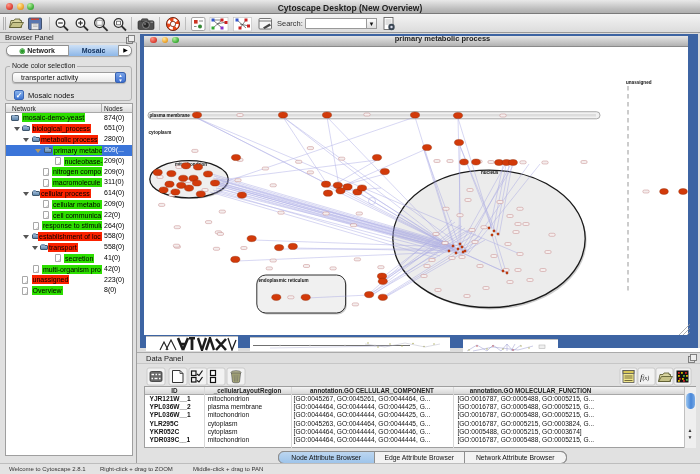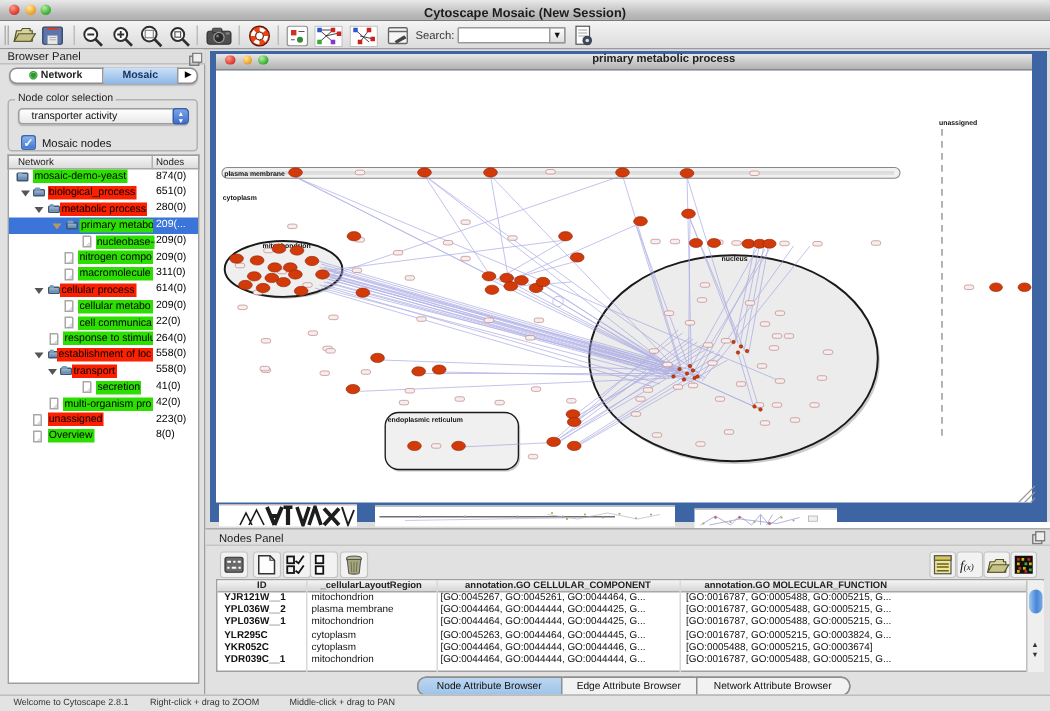--- a/index.html
+++ b/index.html
@@ -63,21 +63,21 @@
 .btab{position:absolute;top:0;height:13px;font-size:6.8px;line-height:12px;text-align:center;color:#111}
 
 #statusbar{left:0;top:463px;width:700px;height:11px;background:#e3e3e3;border-top:1px solid #bdbdbd}
 .stxt{position:absolute;top:465.5px;font-size:6px;color:#333}
 .cabs{position:absolute}
 </style></head><body>
 <div class="abs" id="titlebar"></div>
 <div class="abs tl" style="left:6px;background:radial-gradient(circle at 35% 30%,#ff9a8a,#e04438 60%,#b02c24)"></div>
 <div class="abs tl" style="left:16.5px;background:radial-gradient(circle at 35% 30%,#ffe9a0,#f0a830 60%,#c07c18)"></div>
 <div class="abs tl" style="left:27px;background:radial-gradient(circle at 35% 30%,#b8f0a0,#46b440 60%,#2c8c24)"></div>
-<div class="abs" id="title">Cytoscape Mosaic (New Session)</div>
+<div class="abs" id="title">Cytoscape Desktop (New Overview)</div>
 <div class="abs" id="toolbar"></div>
 <svg class="abs" style="left:0;top:14px" width="400" height="19" viewBox="0 0 400 19">
     <g stroke="#b0b0b0" stroke-width="1">
       <line x1="3.5" y1="3" x2="3.5" y2="16"></line>
       <line x1="5.5" y1="3" x2="5.5" y2="16"></line>
     </g>
     <path d="M9.5,13.5 L11,6.5 L14,6.5 L15,5 L20,5 L20,6.5 L21.5,6.5 L21.5,13.5 Z" fill="#d8d4a0" stroke="#54542a" stroke-width="0.8"></path>
     <path d="M9.5,13.5 L12.5,8.5 L23.5,8.5 L20.5,13.5 Z" fill="#c6c288" stroke="#54542a" stroke-width="0.8"></path>
     <rect x="28.5" y="4" width="13" height="11.5" rx="1" fill="#5a76ae" stroke="#2a3a58" stroke-width="0.8"></rect>
     <rect x="31" y="4.5" width="8" height="1.5" fill="#cc4433"></rect>
@@ -571,21 +571,21 @@
           <circle cx="40" cy="8" r="0.7"></circle>
           <circle cx="58" cy="5" r="0.7"></circle>
           <circle cx="66" cy="7" r="0.7"></circle>
         </g>
         <rect x="76" y="4" width="6" height="3.5" fill="#f0f0f0" stroke="#aaa" stroke-width="0.5"></rect>
       </svg></div>
     <div class="strip" style="left:421px;top:315px;width:142px;height:4px"></div>
 </div>
 
 <div class="abs" id="dpanel"></div>
-<div class="abs" id="dphead">Nodes Panel</div>
+<div class="abs" id="dphead">Data Panel</div>
 <svg class="abs" style="left:126px;top:34.5px" width="9" height="9" viewBox="0 0 9 9">
     <rect x="0.5" y="2.5" width="6" height="6" fill="none" stroke="#777" stroke-width="0.9"></rect>
     <rect x="2.5" y="0.5" width="6" height="6" fill="#eee" stroke="#777" stroke-width="0.9"></rect>
   </svg>
 <svg class="abs" style="left:688px;top:354px" width="9" height="9" viewBox="0 0 9 9">
     <rect x="0.5" y="2.5" width="6" height="6" fill="none" stroke="#777" stroke-width="0.9"></rect>
     <rect x="2.5" y="0.5" width="6" height="6" fill="#eee" stroke="#777" stroke-width="0.9"></rect>
   </svg>
 <svg class="abs" style="left:144px;top:367px" width="556" height="19" viewBox="0 0 556 19">
     <rect x="3" y="1" width="18" height="17" rx="2" fill="#f2f2f2" stroke="#c4c4c4" stroke-width="0.8"></rect>

